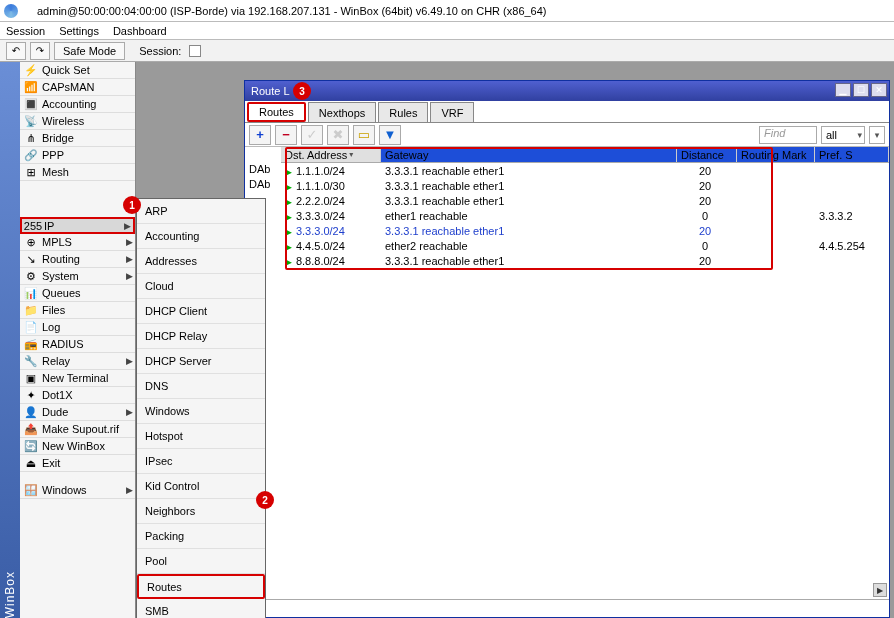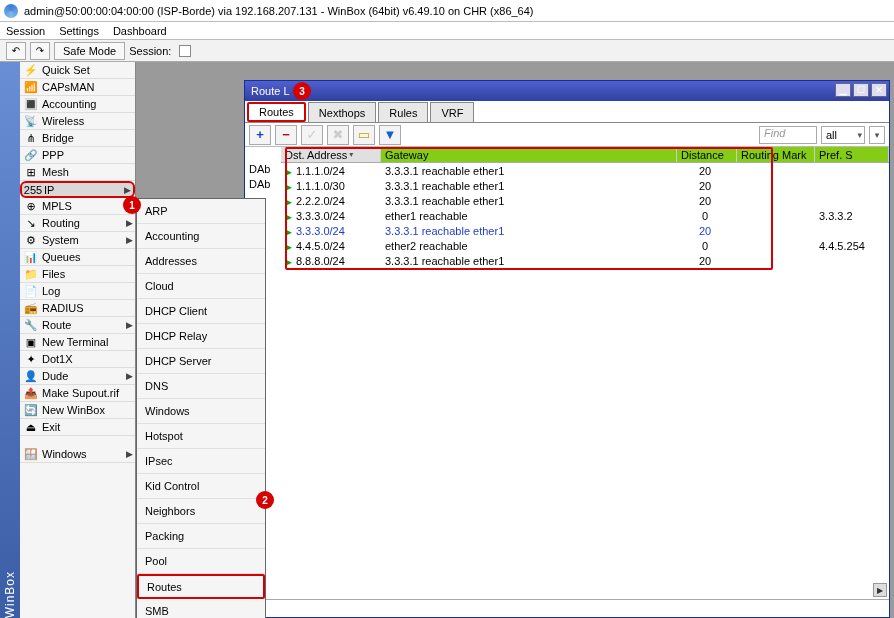--- a/index.html
+++ b/index.html
@@ -1,33 +1,33 @@
 <!DOCTYPE html>
 <html><head>
 <meta charset="utf-8">
 <style>
   * { box-sizing: border-box; font-family: Tahoma, Arial, sans-serif; font-size: 11px; }
   body { margin: 0; background: #fff; width: 894px; height: 618px; overflow: hidden; }
-  .titlebar { height: 22px; display: flex; align-items: center; padding-left: 4px; background: #fff; border-bottom: 1px solid #bbb; }
+  .titlebar { height: 22px; display: flex; align-items: center; padding-left: 4px; background: #fff; border-bottom: 1px solid #bbb; gap: 13px; }
   .logo { width: 14px; height: 14px; border-radius: 50%; background: conic-gradient(#3b7bdd, #7fbce6, #3b7bdd); margin-right: 6px; }
   .menubar { height: 18px; display: flex; align-items: center; padding-left: 6px; gap: 14px; border-bottom: 1px solid #bbb; }
   .menubar span { color: #000; }
   .toolbar { height: 22px; display: flex; align-items: center; padding-left: 6px; gap: 4px; border-bottom: 1px solid #aaa; background: #f2f2f2; }
   .tbtn { width: 20px; height: 18px; border: 1px solid #aaa; background: #f8f8f8; display: flex; align-items: center; justify-content: center; font-size: 10px; }
   .safemode { height: 18px; padding: 0 8px; border: 1px solid #aaa; background: #f8f8f8; display: flex; align-items: center; }
   .session-chk { width: 12px; height: 12px; border: 1px solid #888; background: #fff; margin-left: 4px; }
   .workspace { position: absolute; top: 62px; left: 0; right: 0; bottom: 0; display: flex; }
   .sidebar-strip { width: 20px; background: linear-gradient(#6a8ed6, #3a5da6); display: flex; align-items: flex-end; justify-content: center; }
   .sidebar-strip span { writing-mode: vertical-rl; transform: rotate(180deg); color: #fff; font-size: 12px; letter-spacing: 1px; padding-bottom: 8px; }
   .sidebar { width: 116px; background: #f5f5f5; border-right: 1px solid #888; }
   .sbitem { height: 17px; display: flex; align-items: center; padding-left: 4px; gap: 4px; border-bottom: 1px solid #ddd; position: relative; }
   .sbitem.sel { background: #d8d8d8; }
   .sbicon { width: 14px; height: 14px; display: flex; align-items: center; justify-content: center; font-size: 11px; }
   .arrow { position: absolute; right: 2px; font-size: 9px; color: #444; }
-  .highlight-ip { border: 2px solid #d60000; border-radius: 6px; }
+  .highlight-ip { border: 2px solid #d60000; border-radius: 0; margin-top: 36px; }
   .badge { position: absolute; width: 18px; height: 18px; border-radius: 50%; background: #d60000; color: #fff; display: flex; align-items: center; justify-content: center; font-weight: bold; font-size: 10px; z-index: 50; }
   .submenu { position: absolute; left: 136px; top: 198px; width: 130px; background: #f5f5f5; border: 1px solid #666; z-index: 40; }
   .submenu .mi { height: 25px; display: flex; align-items: center; padding-left: 8px; border-bottom: 1px solid #e0e0e0; }
   .submenu .mi.highlight { border: 2px solid #d60000; border-radius: 2px; position: relative; }
 
   .mdi { position: absolute; left: 136px; right: 0; top: 62px; bottom: 0; background: #9a9a9a; }
   .window { position: absolute; left: 108px; top: 18px; right: 4px; bottom: 0; background: #fff; border: 1px solid #1030a0; display: flex; flex-direction: column; }
   .win-title { background: #4050c0; background: linear-gradient(#5060d0, #3040a0); height: 20px; display: flex; align-items: center; padding-left: 6px; color: #fff; position: relative; }
   .win-ctrls { position: absolute; right: 2px; top: 2px; display: flex; gap: 2px; }
   .win-ctrls div { width: 16px; height: 14px; background: #dde; border: 1px solid #668; display: flex; align-items: center; justify-content: center; font-size: 9px; }
@@ -39,21 +39,21 @@
   .wtbtn { width: 22px; height: 20px; border: 1px solid #aaa; background: #f4f4f4; display: flex; align-items: center; justify-content: center; font-size: 13px; }
   .find { margin-left: auto; width: 58px; height: 18px; border: 1px solid #aaa; color: #999; padding-left: 4px; font-style: italic; }
   .filter-sel { width: 44px; height: 18px; border: 1px solid #aaa; display: flex; align-items: center; padding-left: 4px; font-style: normal; color: #000; position: relative; }
   .filter-sel:after { content: '▾'; position: absolute; right: 2px; font-size: 9px; color: #555; }
   .dropbtn { width: 16px; height: 18px; border: 1px solid #aaa; display: flex; align-items: center; justify-content: center; font-size: 9px; color: #555;}
   .tablewrap { flex: 1; overflow: hidden; position: relative; }
   .flagcol { position: absolute; left: 0; top: 0; width: 36px; }
   .flagval { height: 15px; padding-left: 4px; color: #000; }
   .table { position: absolute; left: 36px; right: 0; top: 0; }
   .thead { display: flex; height: 16px; border-bottom: 1px solid #aaa; }
-  .th { border-right: 1px solid #ccc; padding-left: 4px; display: flex; align-items: center; background: #84cc16; color: #000; position: relative; }
+  .th { border-right: 1px solid #ccc; padding-left: 4px; display: flex; align-items: center; background: #1d4ed8; color: #000; position: relative; }
   .th.sort:after { content: '▾'; font-size: 8px; margin-left: 2px; color: #555; }
   .th:first-child { background: #e0e0e0; }
   .trow { display: flex; height: 15px; align-items: center; }
   .trow.blue { color: #2040cc; }
   .td { padding-left: 4px; white-space: nowrap; overflow: hidden; }
   .td.num { text-align: center; padding-right: 8px; }
   .tri { color: #0a0; margin-right: 4px; font-size: 9px; }
   .highlight-table { position: absolute; border: 2px solid #d60000; border-radius: 2px; pointer-events: none; }
   .status { height: 18px; border-top: 1px solid #aaa; display: flex; align-items: center; padding-left: 4px; color: #000; }
   .hscroll { position: absolute; right: 0; bottom: -2px; width: 14px; height: 14px; background: #ddd; border: 1px solid #999; display: flex; align-items: center; justify-content: center; font-size: 8px; color: #333; }
@@ -69,21 +69,21 @@
 <div class="menubar">
   <span>Session</span>
   <span>Settings</span>
   <span>Dashboard</span>
 </div>
 
 <div class="toolbar">
   <div class="tbtn">↶</div>
   <div class="tbtn">↷</div>
   <div class="safemode">Safe Mode</div>
-  <span style="">Session:</span>
+  <span style="margin-left:10px">Session:</span>
   <div class="session-chk"></div>
 </div>
 
 <div class="workspace">
   <div class="sidebar-strip">
     <span>WinBox</span>
   </div>
   <div class="sidebar" id="sidebar">
       <div class="sbitem">
         <span class="sbicon">⚡</span>
@@ -144,21 +144,21 @@
       <div class="sbitem">
         <span class="sbicon">📄</span>
         <span>Log</span>
       </div>
       <div class="sbitem">
         <span class="sbicon">📻</span>
         <span>RADIUS</span>
       </div>
       <div class="sbitem">
         <span class="sbicon">🔧</span>
-        <span>Route</span>
+        <span>Relay</span>
         <span class="arrow">▶</span>
       </div>
       <div class="sbitem">
         <span class="sbicon">▣</span>
         <span>New Terminal</span>
       </div>
       <div class="sbitem">
         <span class="sbicon">✦</span>
         <span>Dot1X</span>
       </div>

